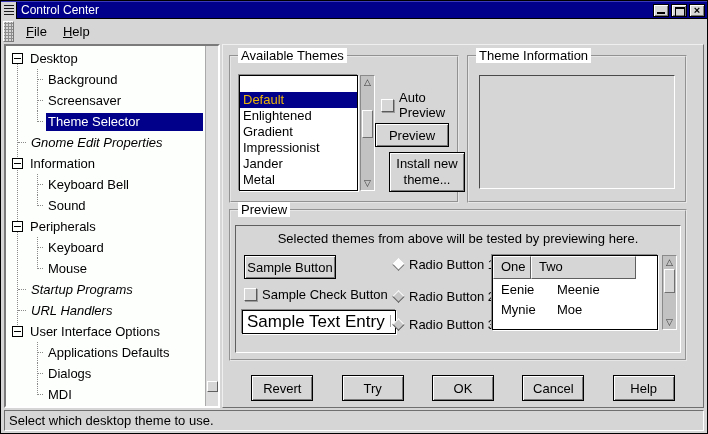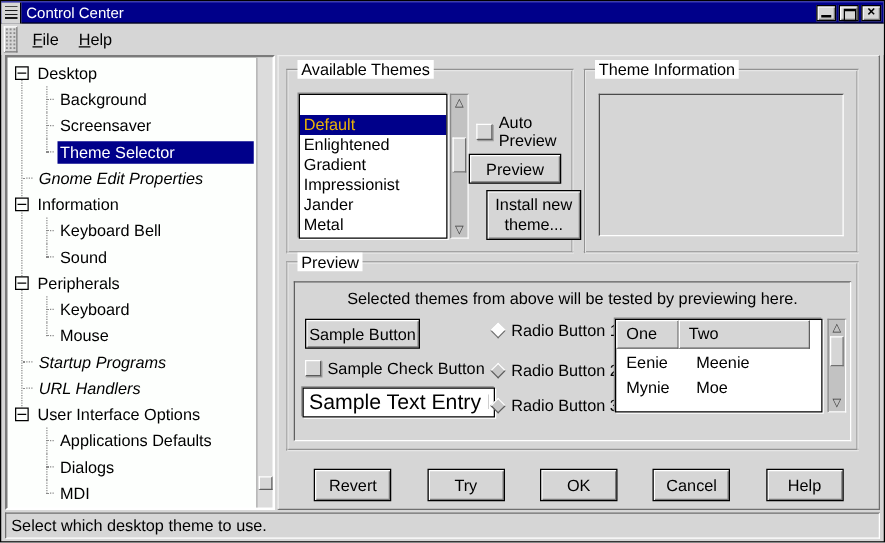--- a/index.html
+++ b/index.html
@@ -103,21 +103,21 @@
   .radio { width:9px; height:9px; transform:rotate(45deg); background:#c8c8c8;
            border:1px solid; border-color:#fff #5a5a5a #5a5a5a #fff; flex:0 0 auto; }
   .radio.on { background:#fdfdfd; border-color:#fff #6a6a6a #6a6a6a #fff; }
   .r1 { left:158px; top:31px; } .r2 { left:158px; top:63px; } .r3 { left:158px; top:91px; }
 
   .ptable { position:absolute; left:256px; top:29px; width:166px; height:75px; background:#fff;
             border:1px solid #000; box-shadow:1px 1px 0 #fff, -1px -1px 0 #8a8a8a; }
   .thead { display:flex; height:23px; }
   .th { background:#d6d6d6; border:1px solid; border-color:#fff #5f5f5f #5f5f5f #fff;
         font-size:13px; padding:2px 0 0 7px; }
-  .th.c1 { width:50px; } .th.c2 { width:105px; }
+  .th.c1 { width:38px; } .th.c2 { width:105px; }
   .tbody { font-size:13px; }
   .tr { display:flex; height:20px; align-items:center; }
   .td.c1 { width:59px; padding-left:8px; } .td.c2 { padding-left:5px; }
   .sb-table { left:426px; top:29px; width:15px; height:75px; }
   .sb-table .sb-thumb { top:13px; height:24px; }
 
   .button-row { position:absolute; left:0; right:0; top:330px; display:flex; justify-content:space-evenly; }
   .action-btn { width:62px; height:26px; }
 
   

